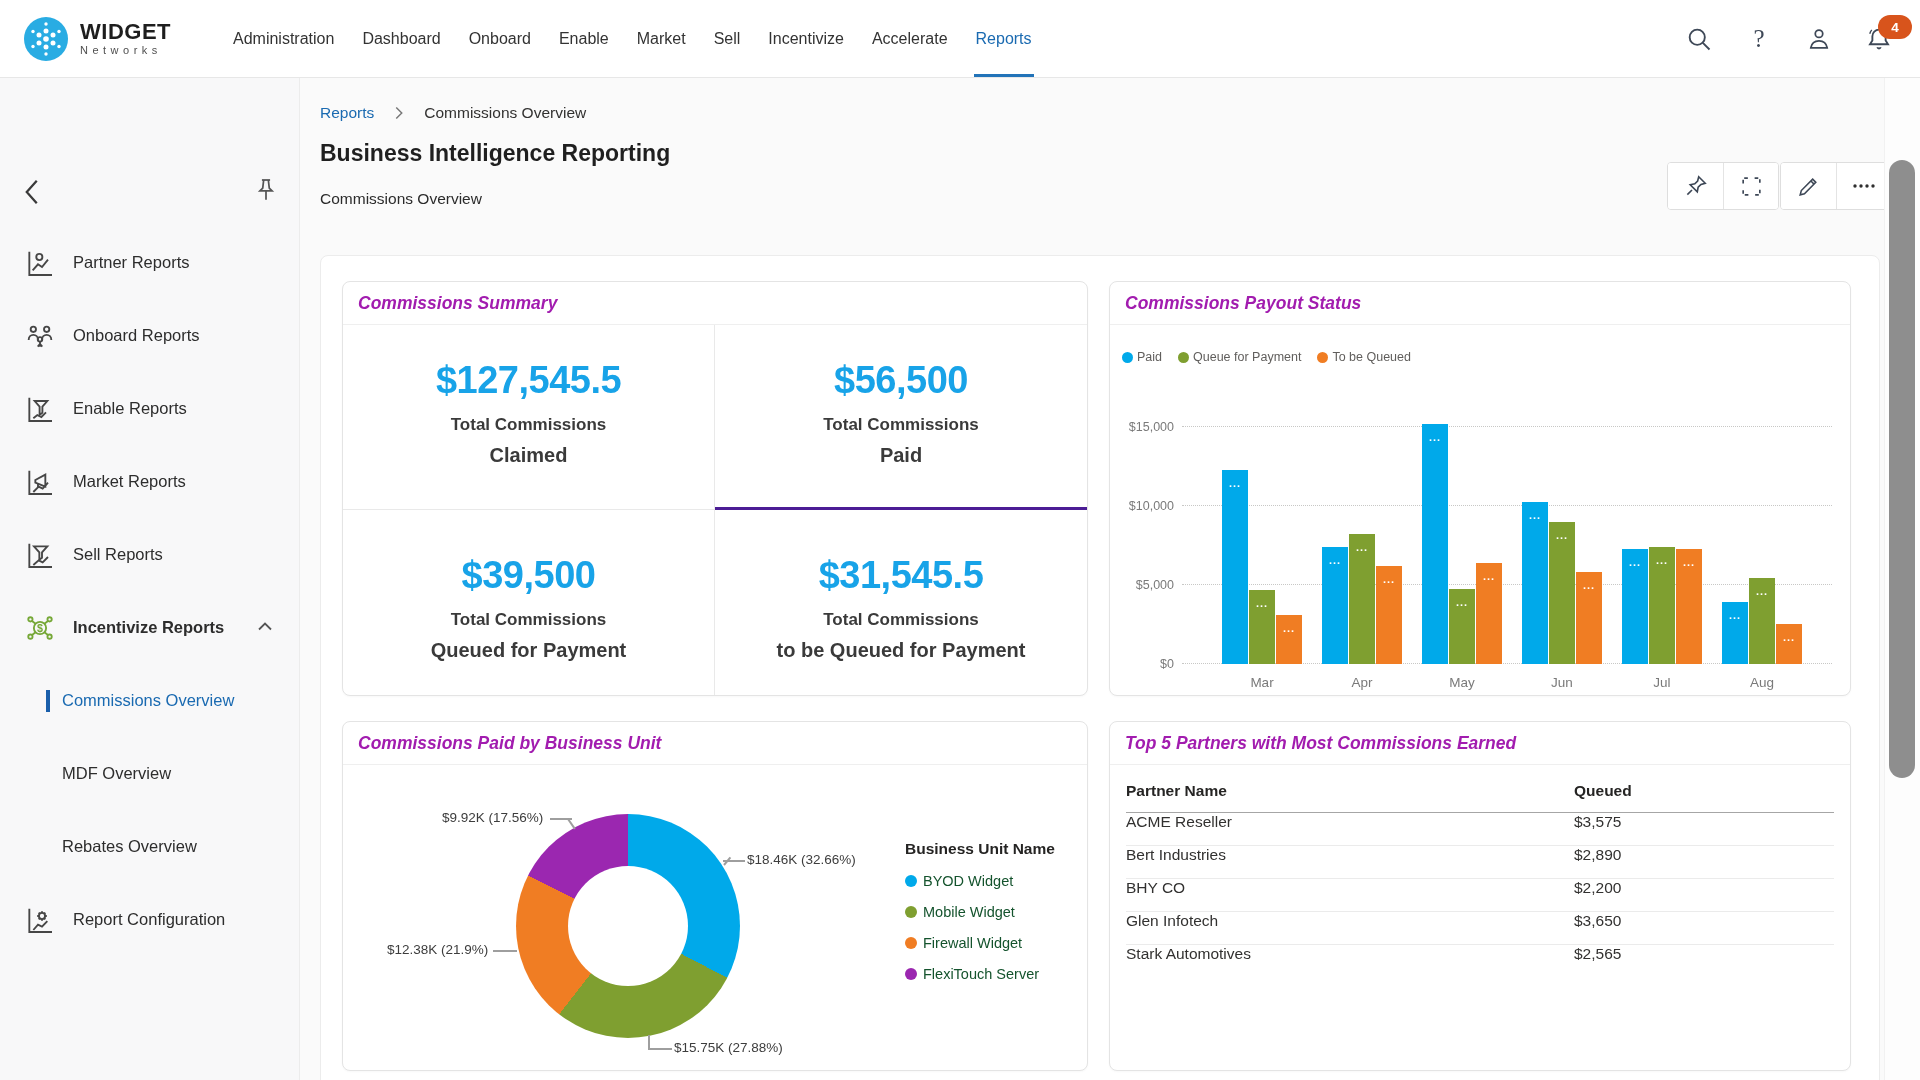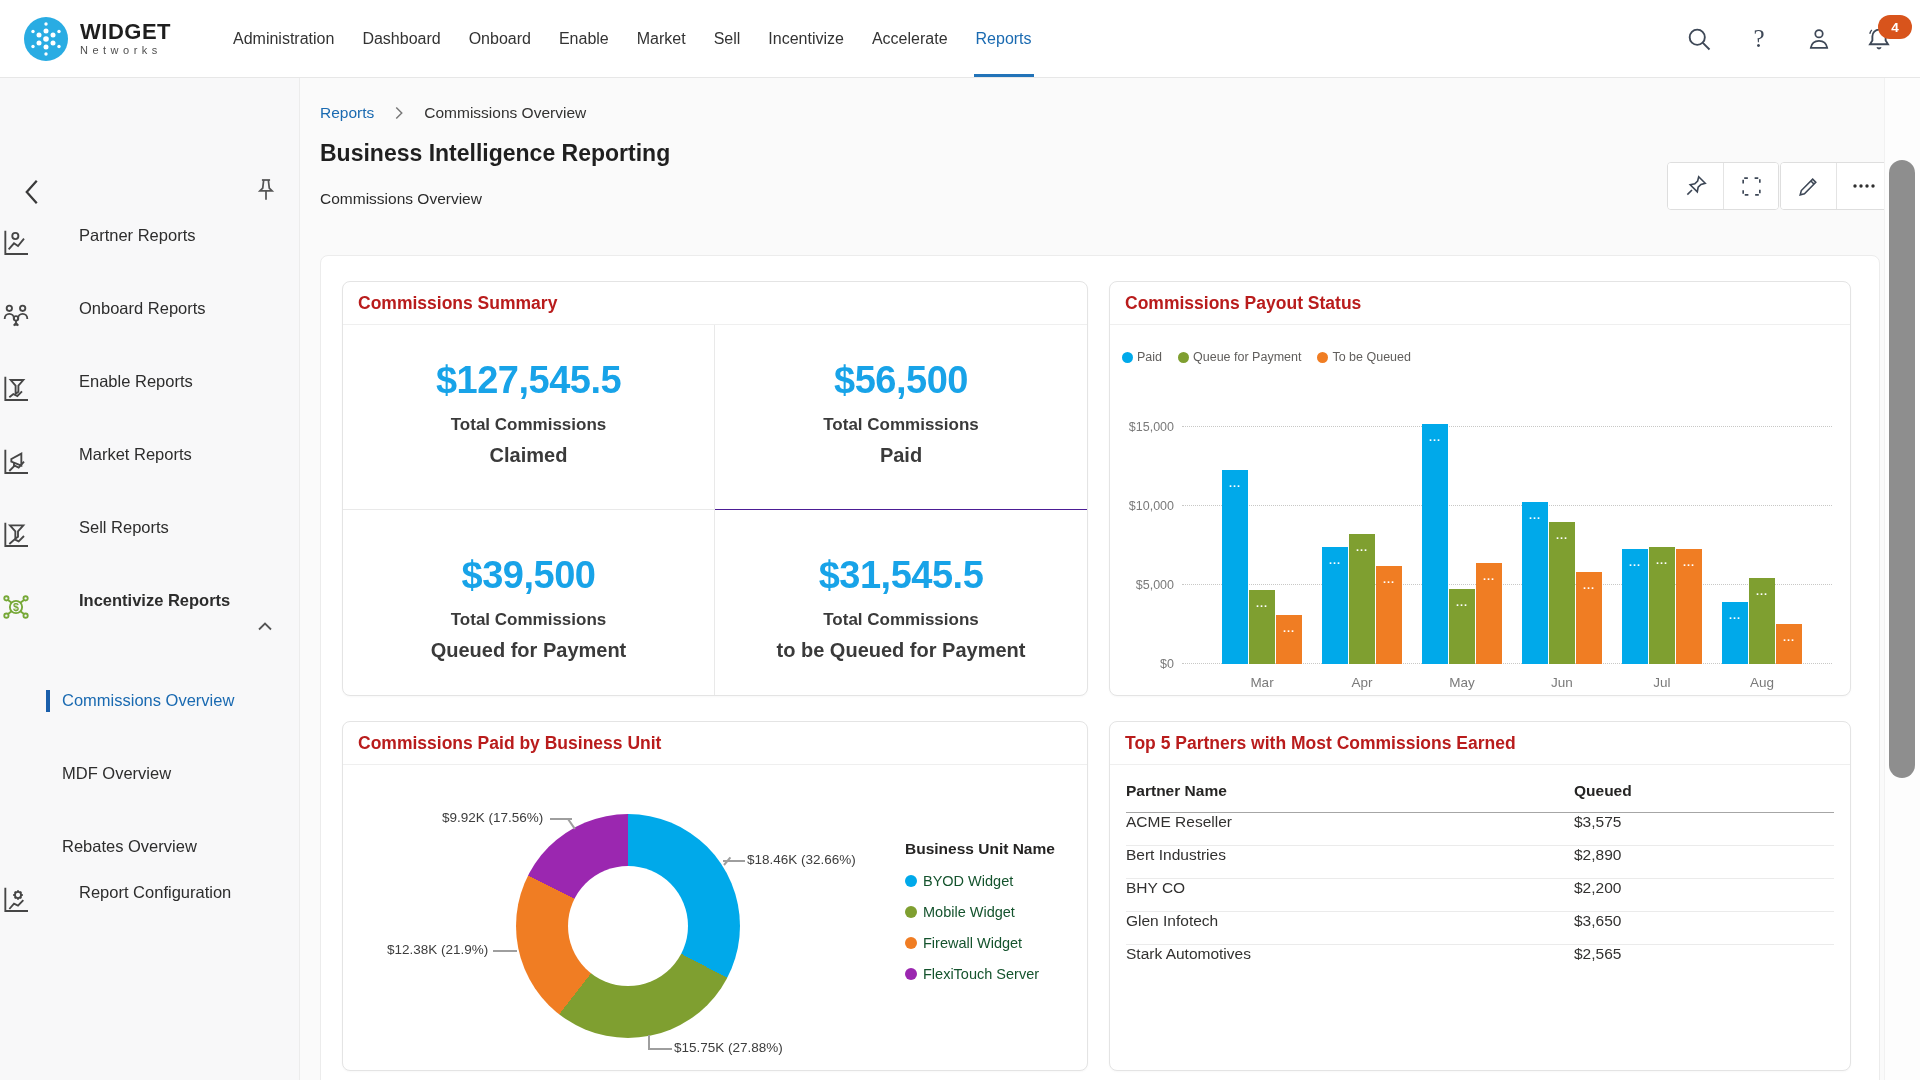--- a/index.html
+++ b/index.html
@@ -26,21 +26,21 @@
   .badge { position:absolute; top:-9px; left:14px; min-width:34px; height:24px; background:#D8541C;
     color:#fff; border-radius:12px; font-size:13.5px; font-weight:700; display:flex;
     align-items:center; justify-content:center; padding:0 8px; }
 
   
   .sidebar { position:absolute; left:0; top:78px; width:300px; bottom:0; background:#F8F8F9;
     border-right:1px solid #ECECEC; z-index:20; }
   .side-back { position:absolute; left:18px; top:96px; width:32px; height:36px; cursor:pointer; color:#3A3A3A; }
   .side-pin { position:absolute; left:252px; top:96px; width:30px; height:40px; cursor:pointer; color:#555; }
   .side-list { position:absolute; top:148px; left:0; right:0; }
-  .side-item { height:73px; display:flex; cursor:pointer; position:relative;gap:30px; }
+  .side-item { height:73px; display:flex; align-items:center; padding-left:24px; cursor:pointer; position:relative; }
   .side-item .ic { width:32px; height:32px; flex:0 0 32px; color:#464646; }
   .side-item .lbl { margin-left:17px; font-size:16.5px; color:#2D2D2D; }
   .side-item .lbl.semibold { font-weight:700; }
   .side-sub { height:73px; display:flex; align-items:center; padding-left:62px; cursor:pointer; position:relative; }
   .side-sub .lbl { font-size:16.5px; color:#2D2D2D; }
   .side-sub.active .lbl { color:#1A6AB1; }
   .side-sub.active::before { content:""; position:absolute; left:46px; top:26px; width:4px; height:22px; background:#1A5FAB; }
   .side-chev { position:absolute; right:22px; top:24px; width:24px; height:24px; color:#555; }
 
   
@@ -58,32 +58,32 @@
   .tool-btn { width:55px; height:46px; display:flex; align-items:center; justify-content:center;
     cursor:pointer; color:#3D4756; background:#fff; }
   .tool-btn + .tool-btn { border-left:1px solid #E4E4E4; }
 
   .panel { position:absolute; left:20px; top:177px; width:1560px; height:830px; background:#fff;
     border:1px solid #ECECEC; border-radius:8px 8px 0 0; }
 
   .card { position:absolute; background:#fff; border:1px solid #E4E4E4; border-radius:8px;
     box-shadow:0 1px 2px rgba(0,0,0,.03); }
   .card-head { height:43px; display:flex; align-items:center; padding-left:15px;
-    border-bottom:1px solid #EFEFEF; font-size:17.5px; font-weight:700; color:#b91c1c; }
+    border-bottom:1px solid #EFEFEF; font-size:17.5px; font-weight:700; color:#a21caf;font-style:italic; }
   .c-summary  { left:21px;  top:25px;  width:746px; height:415px; }
   .c-payout   { left:788px; top:25px;  width:742px; height:415px; }
   .c-bu       { left:21px;  top:465px; width:746px; height:350px; }
   .c-partners { left:788px; top:465px; width:742px; height:350px; }
 
   
   .kpi-grid { position:absolute; top:43px; left:0; right:0; bottom:0; display:grid;
     grid-template-columns:1fr 1fr; grid-template-rows:1fr 1fr; }
   .kpi { display:flex; flex-direction:column; align-items:center; padding-top:34px; }
   .kpi:nth-child(1) { border-right:1px solid #E9E9E9; border-bottom:1px solid #E9E9E9; }
-  .kpi:nth-child(2) { border-bottom:1px solid #4c1d95; }
+  .kpi:nth-child(2) { border-bottom:3px solid #4c1d95; }
   .kpi:nth-child(3) { border-right:1px solid #E9E9E9; padding-top:44px; }
   .kpi:nth-child(4) { padding-top:44px; }
   .kpi-val { font-size:38px; font-weight:700; color:#18A3E8; letter-spacing:-.5px; }
   .kpi-l { font-size:17px; font-weight:700; color:#3A3A3A; line-height:30px; margin-top:8px; }
   .kpi-l2 { font-size:20px; font-weight:700; color:#3A3A3A; line-height:30px; }
 
   
   .pp-legend { position:absolute; left:12px; top:68px; display:flex; align-items:center; gap:16px; }
   .pp-legend .li { display:flex; align-items:center; gap:4px; cursor:pointer; }
   .pp-legend .dot { width:11px; height:11px; border-radius:50%; }

